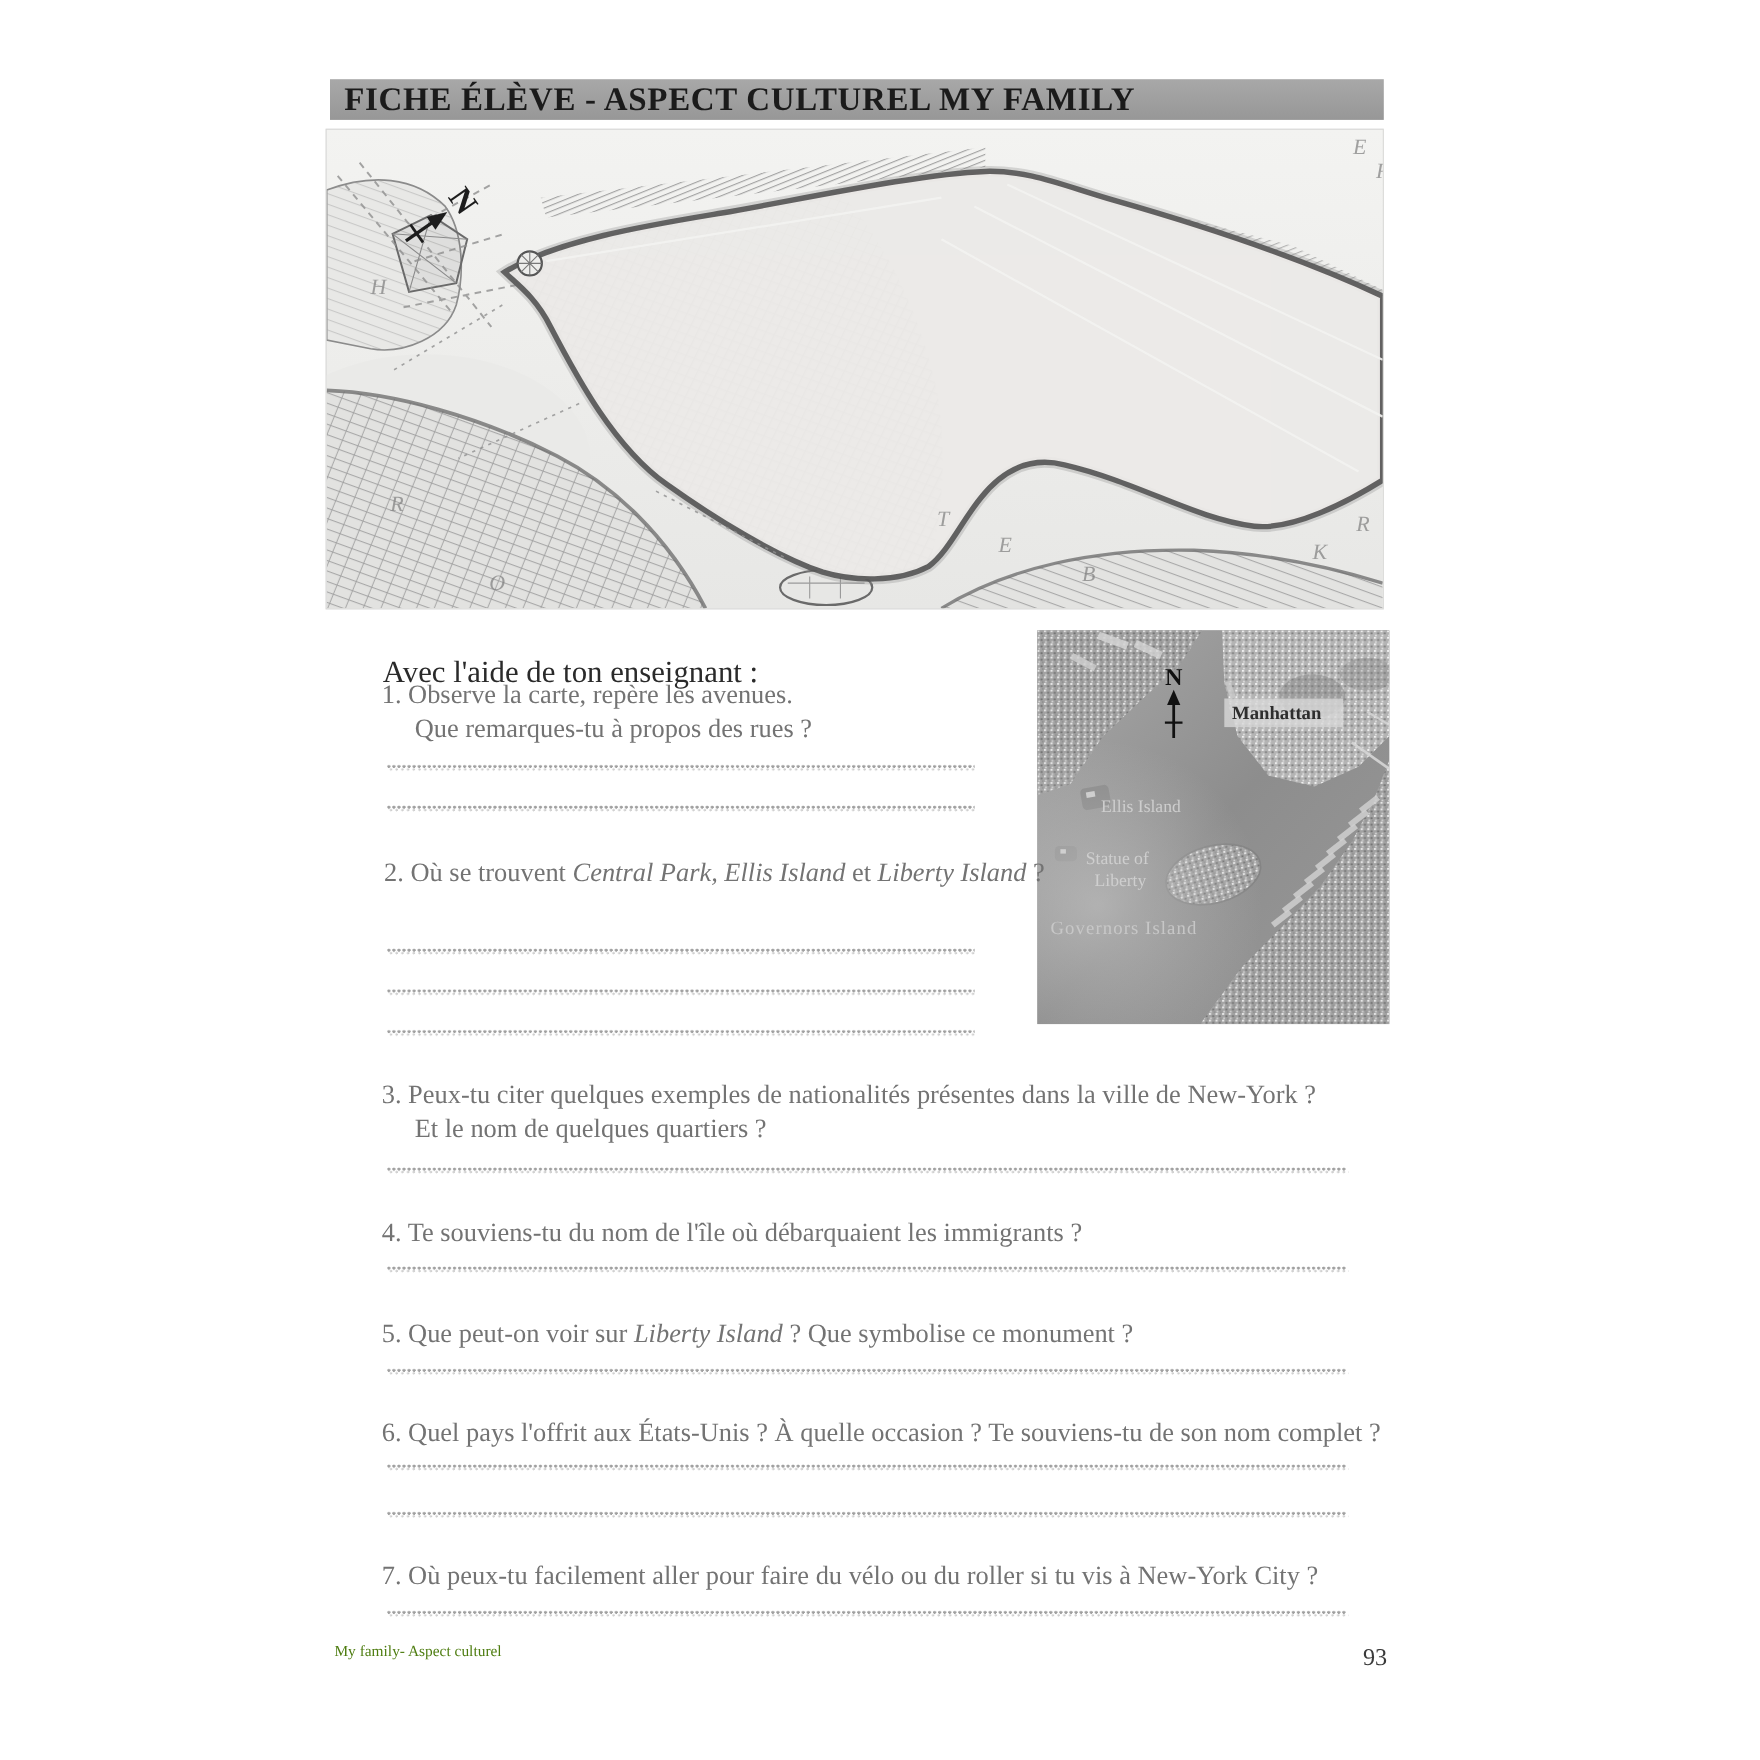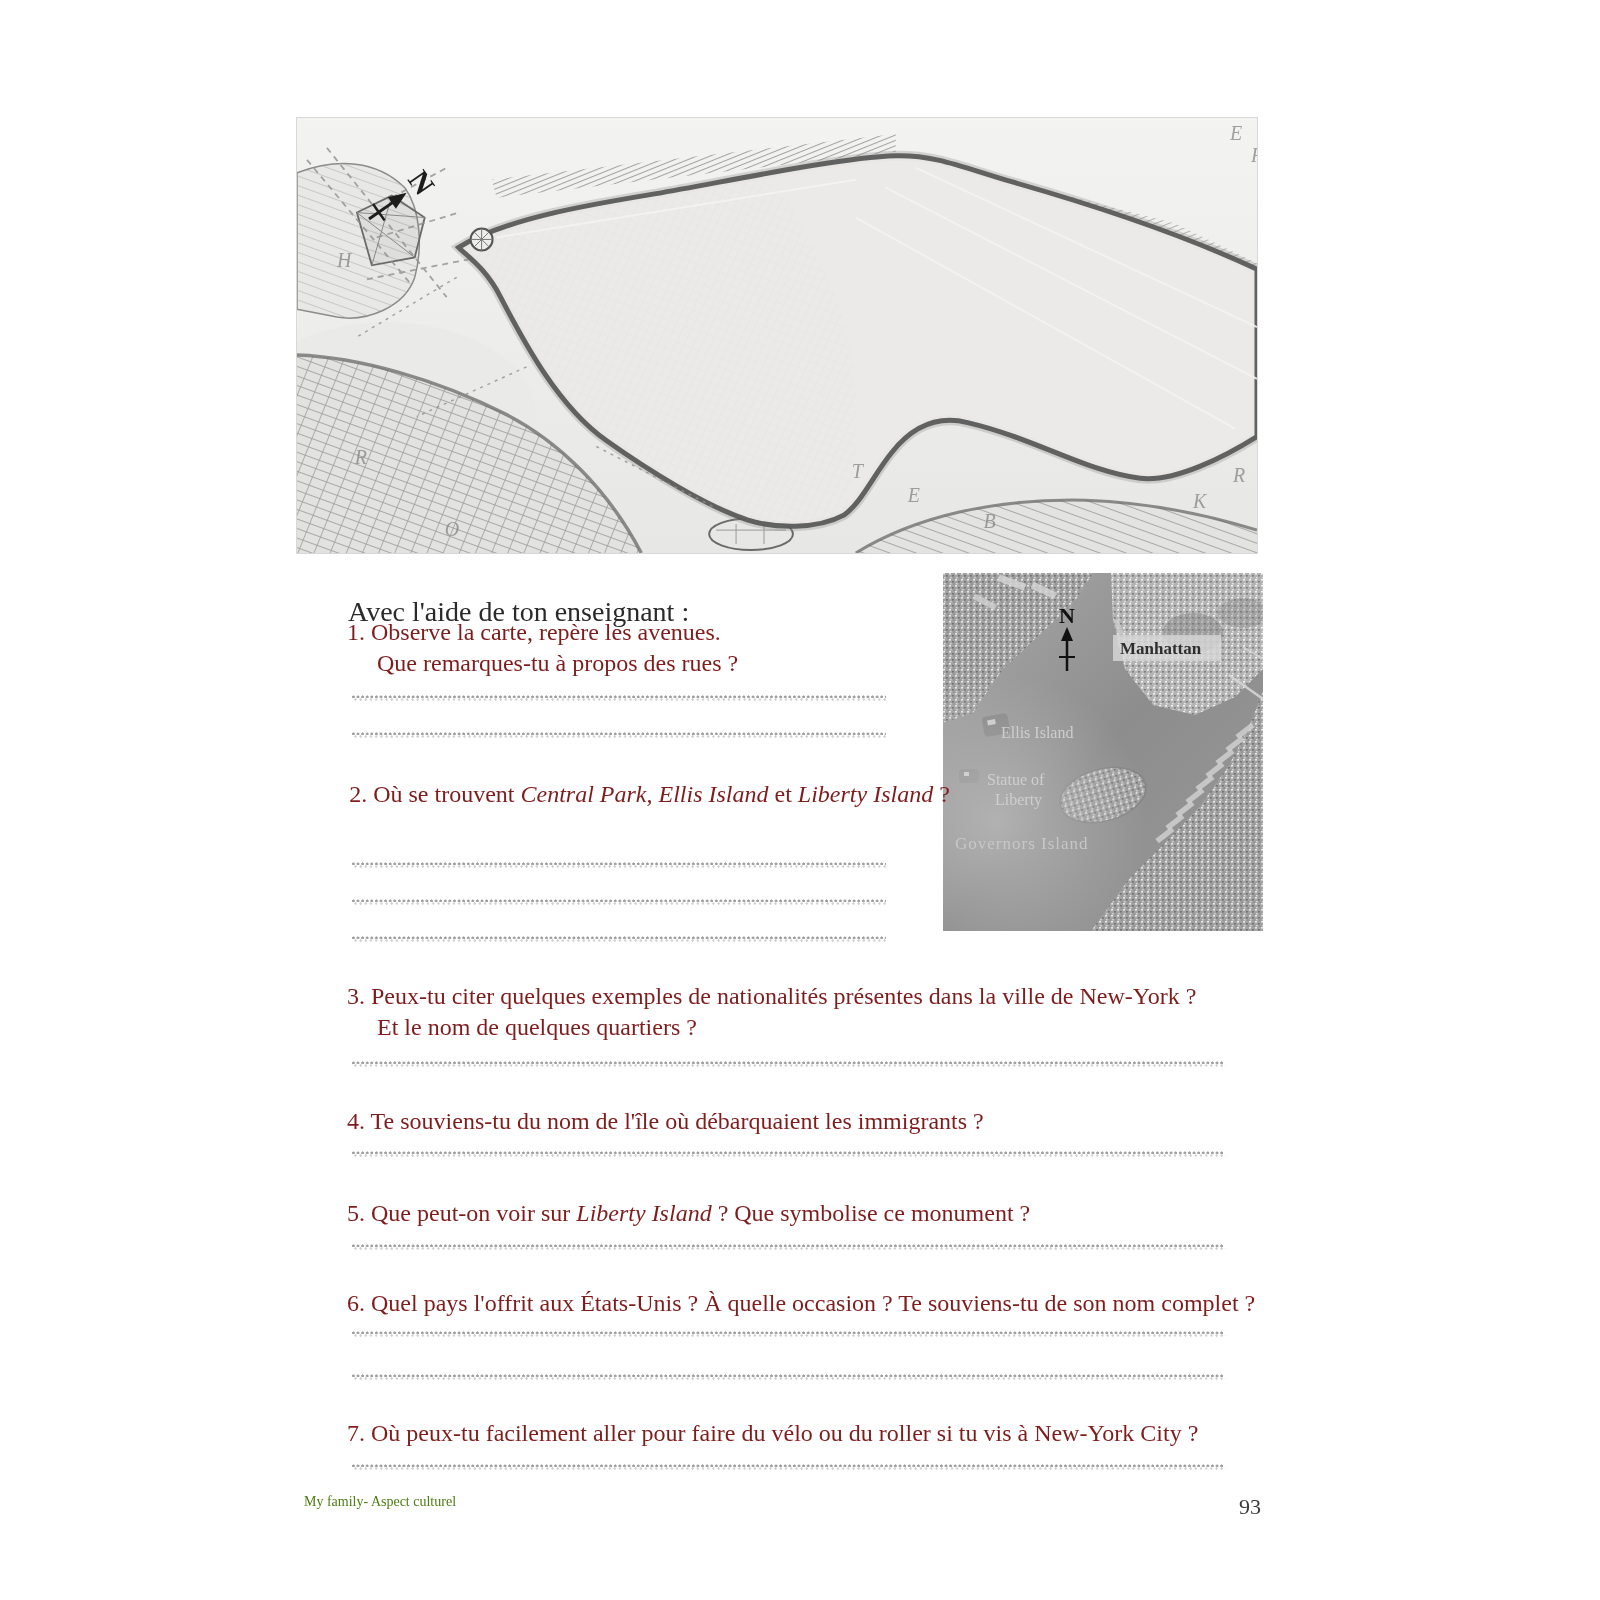--- a/index.html
+++ b/index.html
@@ -15,21 +15,21 @@
   
   .mapbox{position:absolute;left:296px;top:117px;width:962px;height:437px;
           border:1px solid #d8d8d6;box-sizing:border-box;background:#efefed;}
   .satbox{position:absolute;left:943px;top:573px;width:320px;height:358px;background:#9a9a9a;}
   .mapbox svg,.satbox svg{display:block;width:100%;height:100%;}
 
   
   .intro{position:absolute;left:348px;top:596px;font-size:28px;color:#2a2a2a;}
 
   
-  .q{position:absolute;font-size:24px;line-height:31px;color:#7f1d1d;
+  .q{position:absolute;font-size:24px;line-height:31px;color:#737373;
      padding-left:30px;text-indent:-30px;}
   .q em{font-style:italic;}
   .dotline{position:absolute;height:4px;background-repeat:repeat-x;
      background-image:radial-gradient(circle at 1.5px 1.8px,#a0a0a0 1.2px,rgba(0,0,0,0) 1.55px);
      background-size:4.6px 4px;}
   .dotline::after{content:"";position:absolute;top:2.6px;left:2px;right:-2px;height:3px;
      background-repeat:repeat-x;
      background-image:radial-gradient(circle at 1.5px 1.5px,rgba(150,150,150,.45) 1px,rgba(0,0,0,0) 1.3px);
      background-size:5.2px 3px;}
 
@@ -44,20 +44,23 @@
   .satN{font:bold 22px "Liberation Serif",serif;fill:#101010;}
   .satlab{font:16px "Liberation Serif",serif;fill:#d2d2d2;opacity:.92;}
   .satlab2{font:17px "Liberation Serif",serif;fill:#cbcbcb;opacity:.9;letter-spacing:1px;}
   .satman{font:bold 17px "Liberation Serif",serif;fill:#2e2e2e;}
 </style>
 </head>
 <body>
 
 <div class="page">
 
+  <div class="titlebar">
+    <span>FICHE ÉLÈVE - ASPECT CULTUREL MY FAMILY</span>
+  </div>
 
   <div class="mapbox">
     <svg viewBox="0 0 962 437" preserveAspectRatio="none">
       <defs>
         <linearGradient id="paper" x1="0" y1="0" x2="0" y2="1">
           <stop offset="0" stop-color="#f3f3f1"></stop>
             <stop offset="1" stop-color="#e7e7e5"></stop>
         </linearGradient>
         <pattern id="gA" width="7" height="7" patternUnits="userSpaceOnUse" patternTransform="rotate(63)">
           <path d="M0 .5 H7" stroke="#a3a3a3" stroke-width="1"></path>

